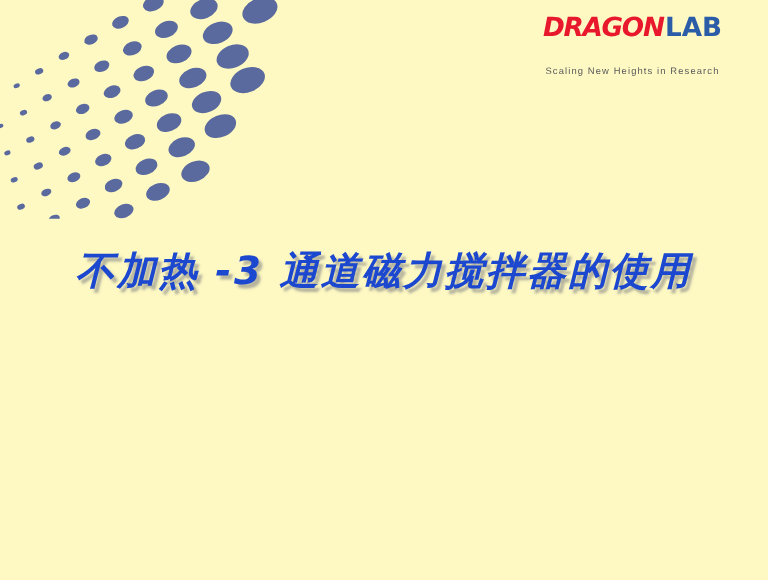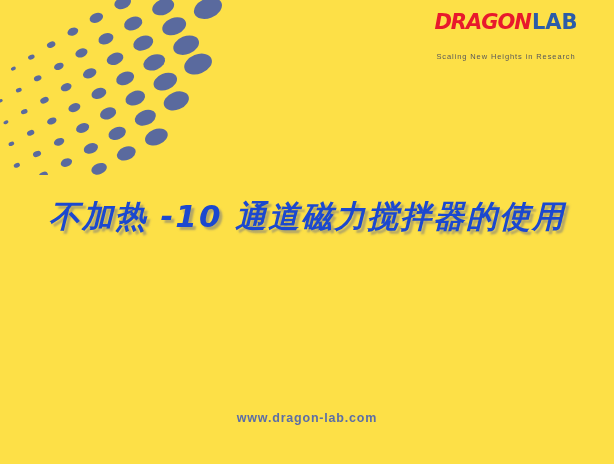--- a/index.html
+++ b/index.html
@@ -8,21 +8,21 @@
     background: #ffffff;
   }
   body {
     font-family: "Liberation Sans", sans-serif;
   }
 
   .slide {
     position: relative;
     width: 614px;
     height: 464px;
-    background: #fde047;
+    background: #fef9c3;
     overflow: hidden;
   }
 
   
   .dot-pattern {
     position: absolute;
     left: 0;
     top: 0;
     width: 240px;
     height: 175px;
@@ -177,20 +177,17 @@
       </g>
     </svg>
   </div>
 
   <div class="brand">
     <div class="brand-wordmark"><span class="brand-dragon">DRAGON</span><span class="brand-lab">LAB</span></div>
     <div class="brand-tagline">Scaling New Heights in Research</div>
   </div>
 
   <div class="title-wrap">
-    <div class="slide-title">不加热 -10 通道磁力搅拌器的使用</div>
+    <div class="slide-title">不加热 -3 通道磁力搅拌器的使用</div>
   </div>
 
-  <div class="footer">
-    <span class="footer-url">www.dragon-lab.com</span>
-  </div>
 
 </div>
 
 </body></html>

